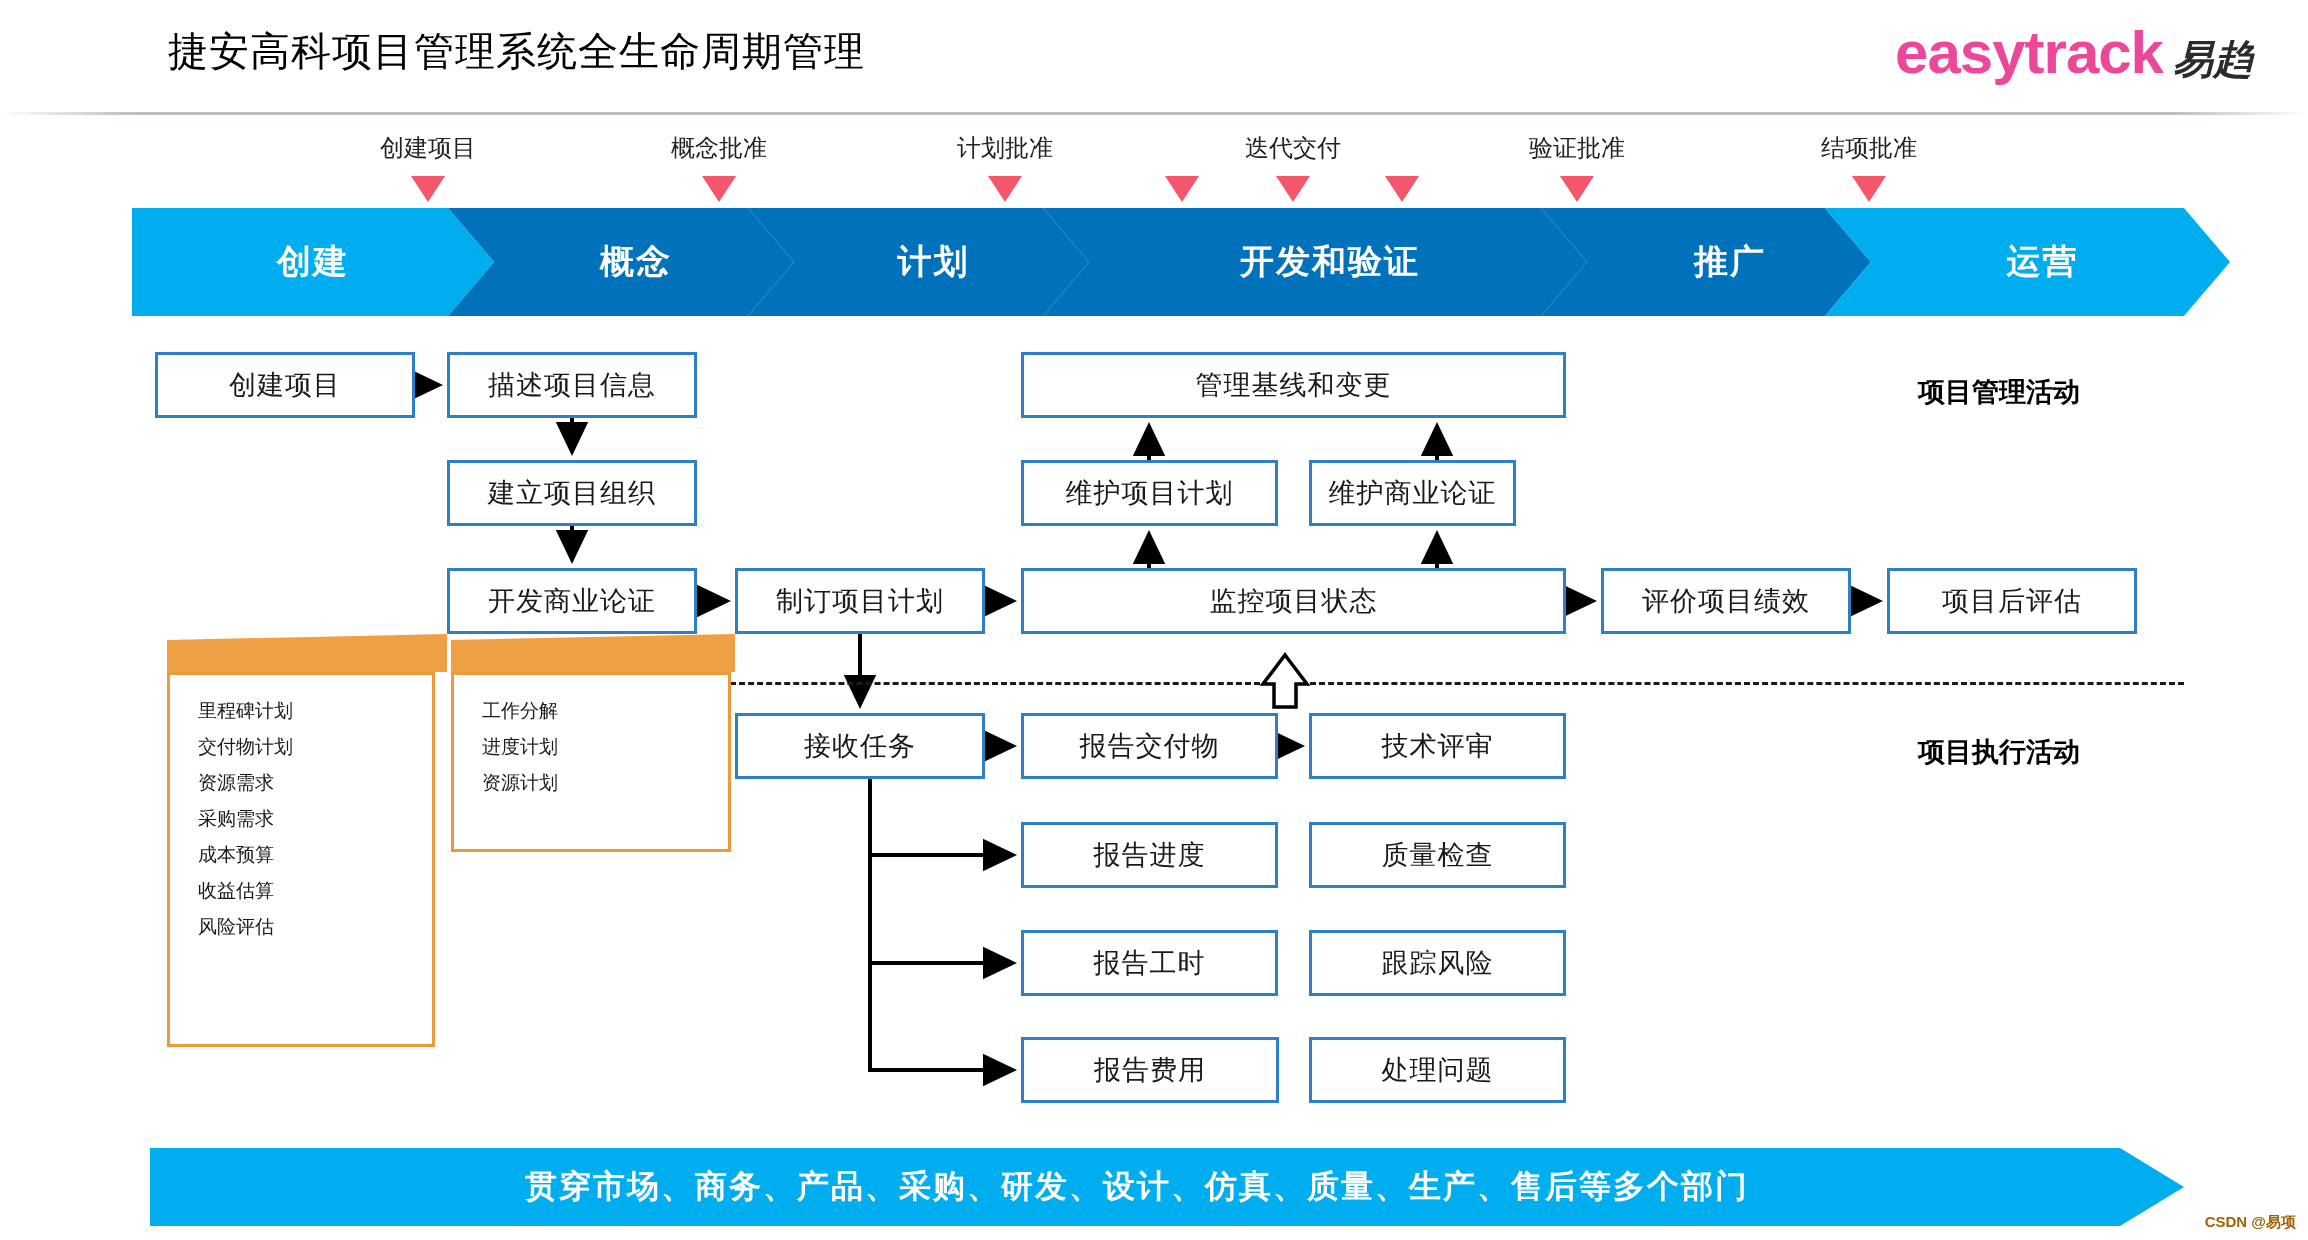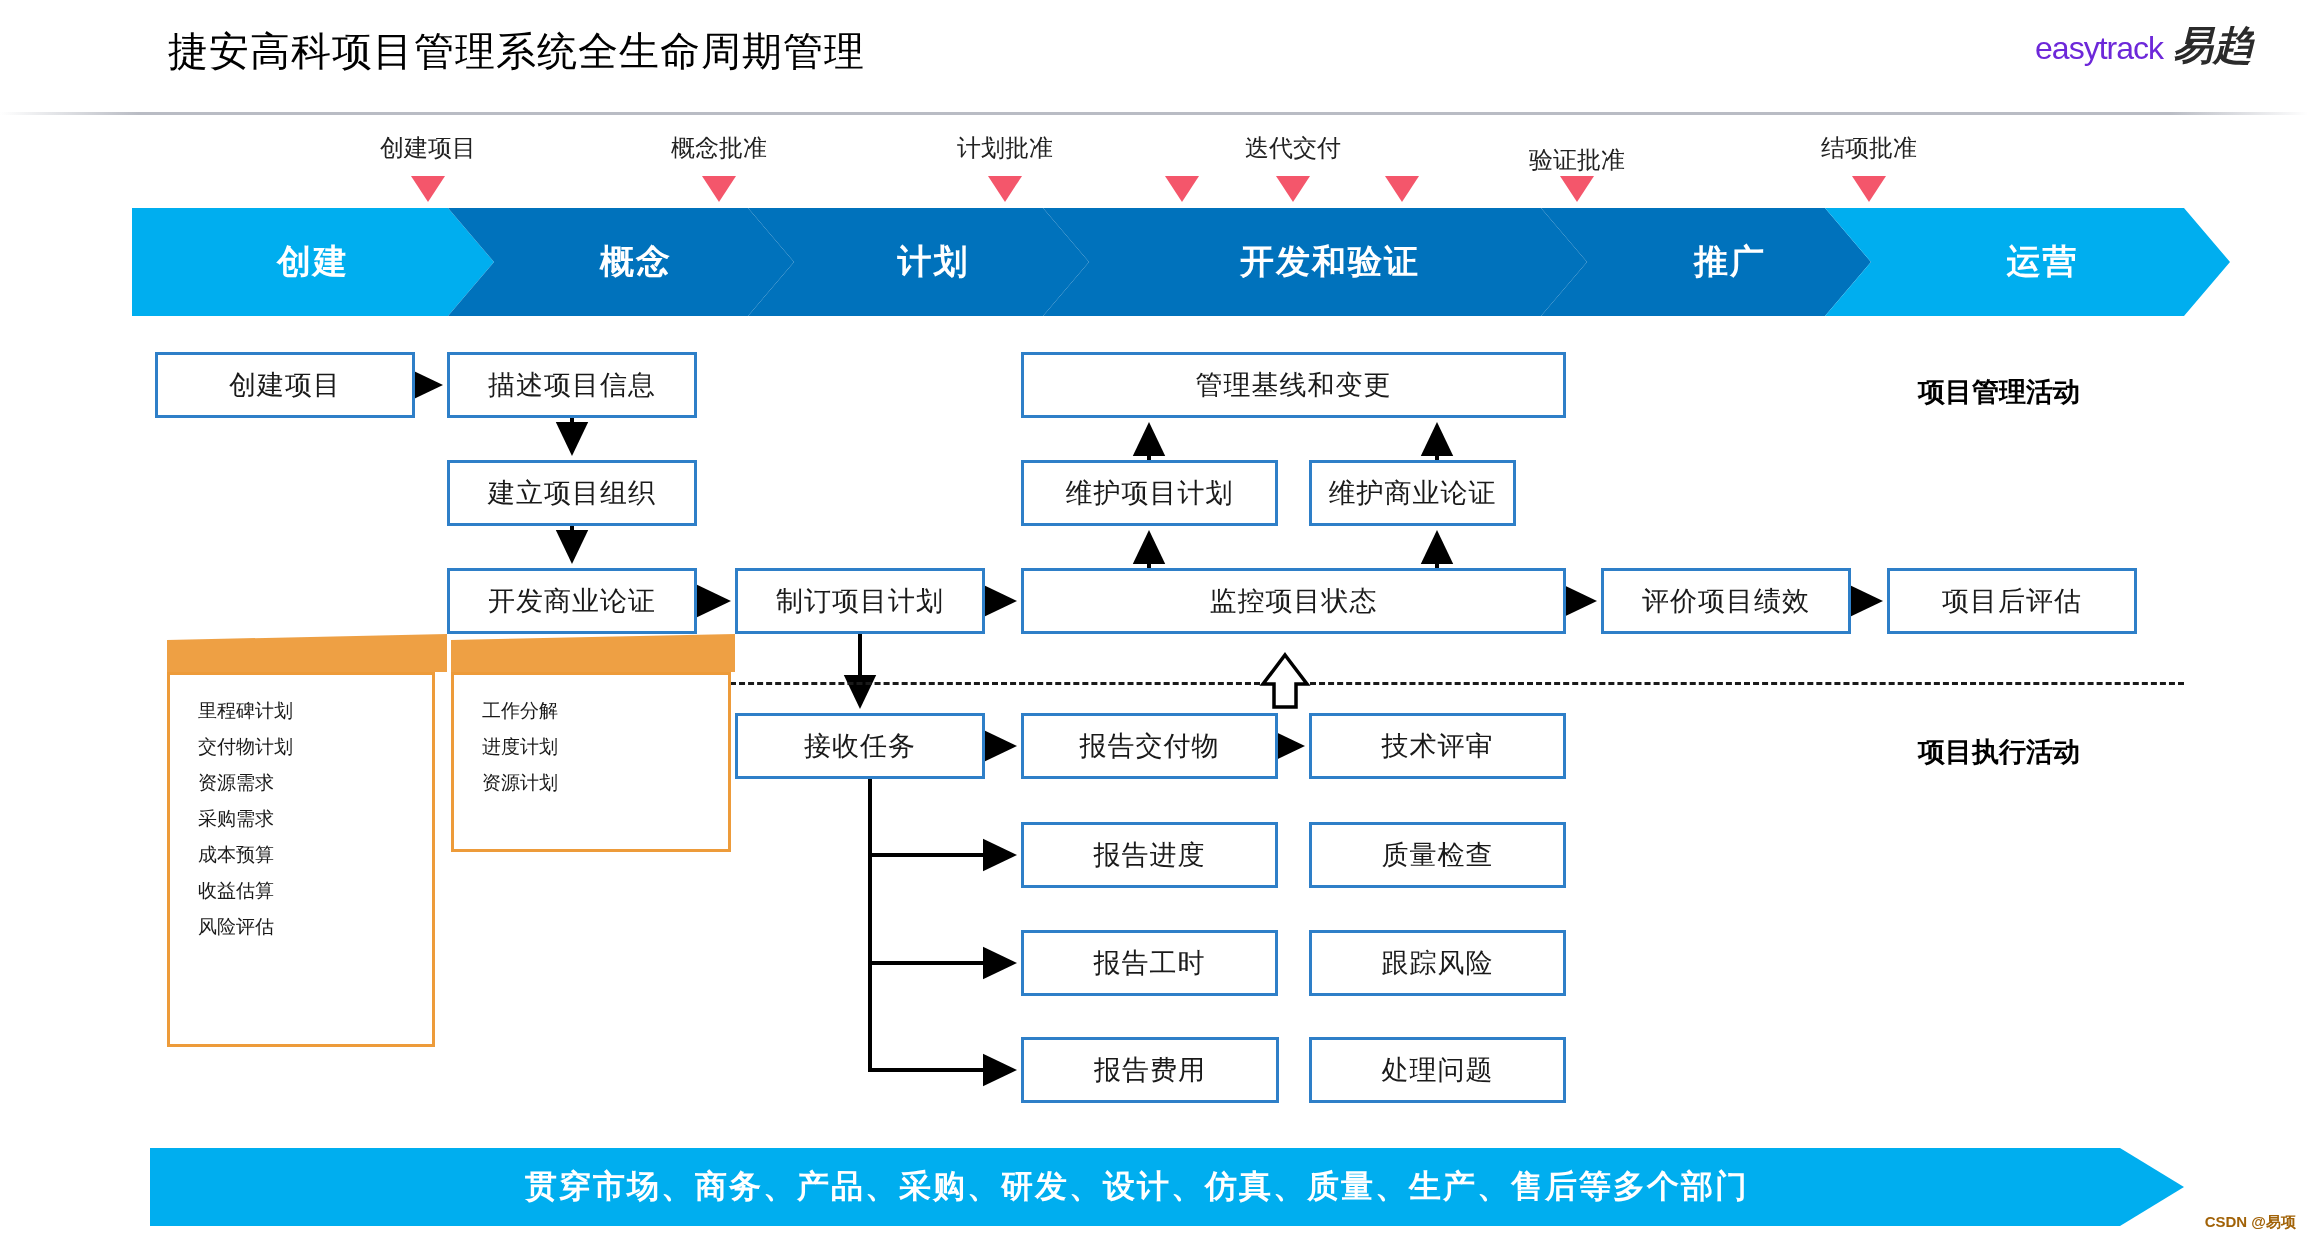--- a/index.html
+++ b/index.html
@@ -14,21 +14,21 @@
 
   
   .page-title {
     position: absolute; left: 168px; top: 24px;
     font-size: 40px; color: #000; white-space: nowrap; letter-spacing: 1px;
   }
   .logo {
     position: absolute; right: 55px; top: 18px;
     display: flex; align-items: baseline; gap: 10px; white-space: nowrap;
   }
-  .logo-en { font-size: 32px; font-weight: normal; color: #6d28d9; letter-spacing: -1px; }
+  .logo-en { font-size: 60px; font-weight: bold; color: #ec4899; letter-spacing: -1px; }
   .logo-cn { font-size: 40px; font-weight: bold; color: #2b2b2b; font-style: italic; }
   .header-rule {
     position: absolute; left: 0; top: 112px; width: 2308px; height: 3px;
     background: linear-gradient(to right, #ffffff 0%, #b9bcc4 6%, #b9bcc4 94%, #ffffff 100%);
   }
 
   
   .milestone-label {
     position: absolute; font-size: 24px; color: #222; white-space: nowrap;
     transform: translateX(-50%); top: 132px;
@@ -103,21 +103,21 @@
     <span class="logo-en">easytrack</span>
     <span class="logo-cn">易趋</span>
   </div>
   <div class="header-rule"></div>
 
   <div id="milestone-labels">
       <div class="milestone-label" style="left: 428px;">创建项目</div>
       <div class="milestone-label" style="left: 719px;">概念批准</div>
       <div class="milestone-label" style="left: 1005px;">计划批准</div>
       <div class="milestone-label" style="left: 1293px;">迭代交付</div>
-      <div class="milestone-label" style="left: 1577px; margin-top: 12px;">验证批准</div>
+      <div class="milestone-label" style="left: 1577px;">验证批准</div>
       <div class="milestone-label" style="left: 1869px;">结项批准</div>
     </div>
   <div id="milestone-markers">
       <div class="milestone-marker" style="left: 428px; border-top-color: rgb(244, 86, 107);"></div>
       <div class="milestone-marker" style="left: 719px; border-top-color: rgb(244, 86, 107);"></div>
       <div class="milestone-marker" style="left: 1005px; border-top-color: rgb(244, 86, 107);"></div>
       <div class="milestone-marker" style="left: 1182px; border-top-color: rgb(244, 86, 107);"></div>
       <div class="milestone-marker" style="left: 1293px; border-top-color: rgb(244, 86, 107);"></div>
       <div class="milestone-marker" style="left: 1402px; border-top-color: rgb(244, 86, 107);"></div>
       <div class="milestone-marker" style="left: 1577px; border-top-color: rgb(244, 86, 107);"></div>

